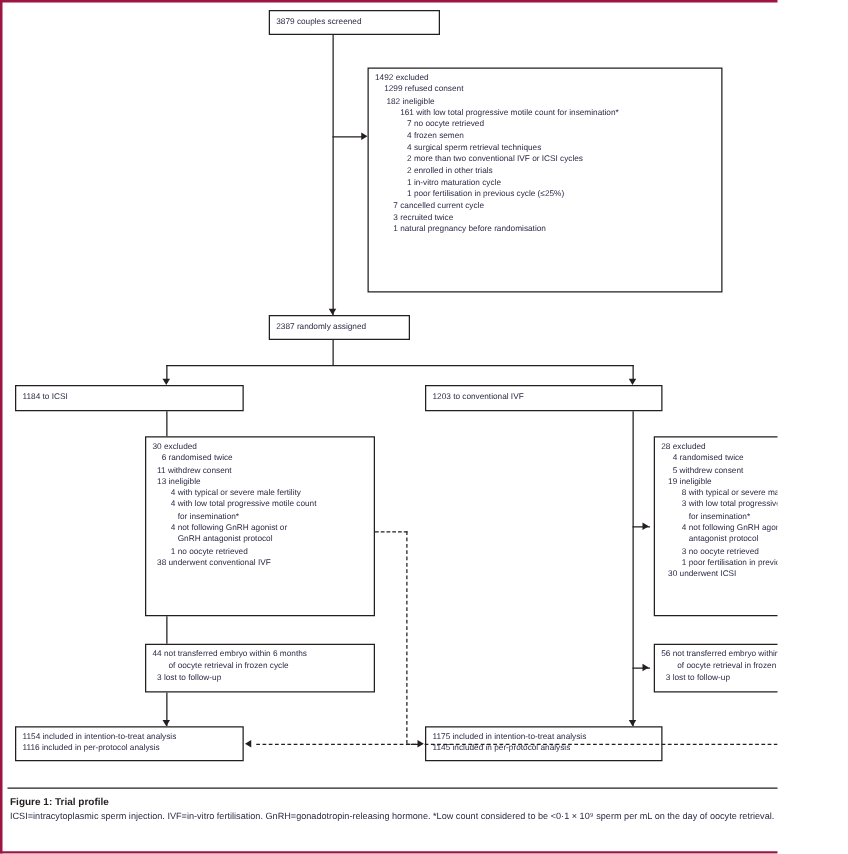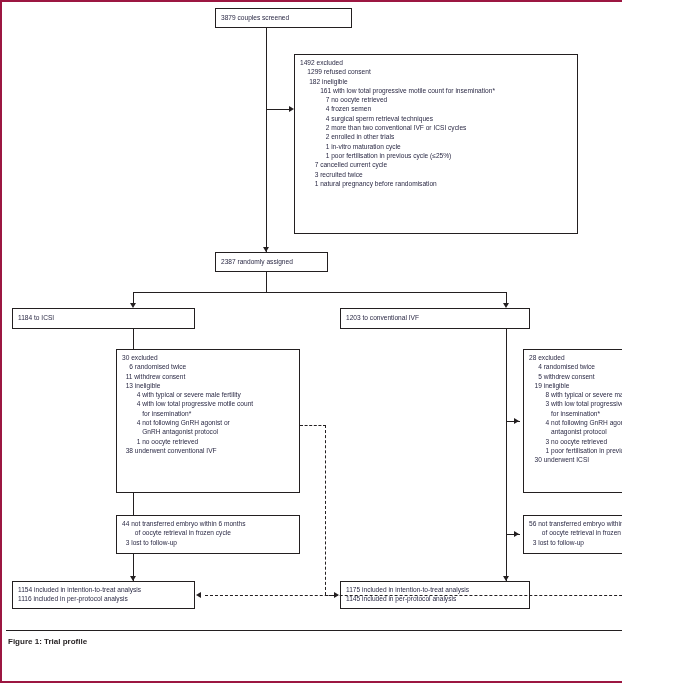--- a/index.html
+++ b/index.html
@@ -249,15 +249,16 @@
   <div class="dash-v" style="left:667px; top:425px; height:170px;"></div>
   <div class="dash-h" style="left:205px; top:595px; width:462px;"></div>
   <div class="arrow-left" style="left:196px; top:591.5px;"></div>
 
   <div class="sep-rule"></div>
 
   <div class="caption-wrap">
     <div class="caption-title">
       <span>Figure 1</span><span>: </span><span>Trial profile</span>
     </div>
+    <div class="caption-body">ICSI=intracytoplasmic sperm injection. IVF=in-vitro fertilisation. GnRH=gonadotropin-releasing hormone. *Low count considered to be &lt;0·1 × 10⁹ sperm per mL on the day of oocyte retrieval.</div>
   </div>
 
 </div>
 
 </body></html>

